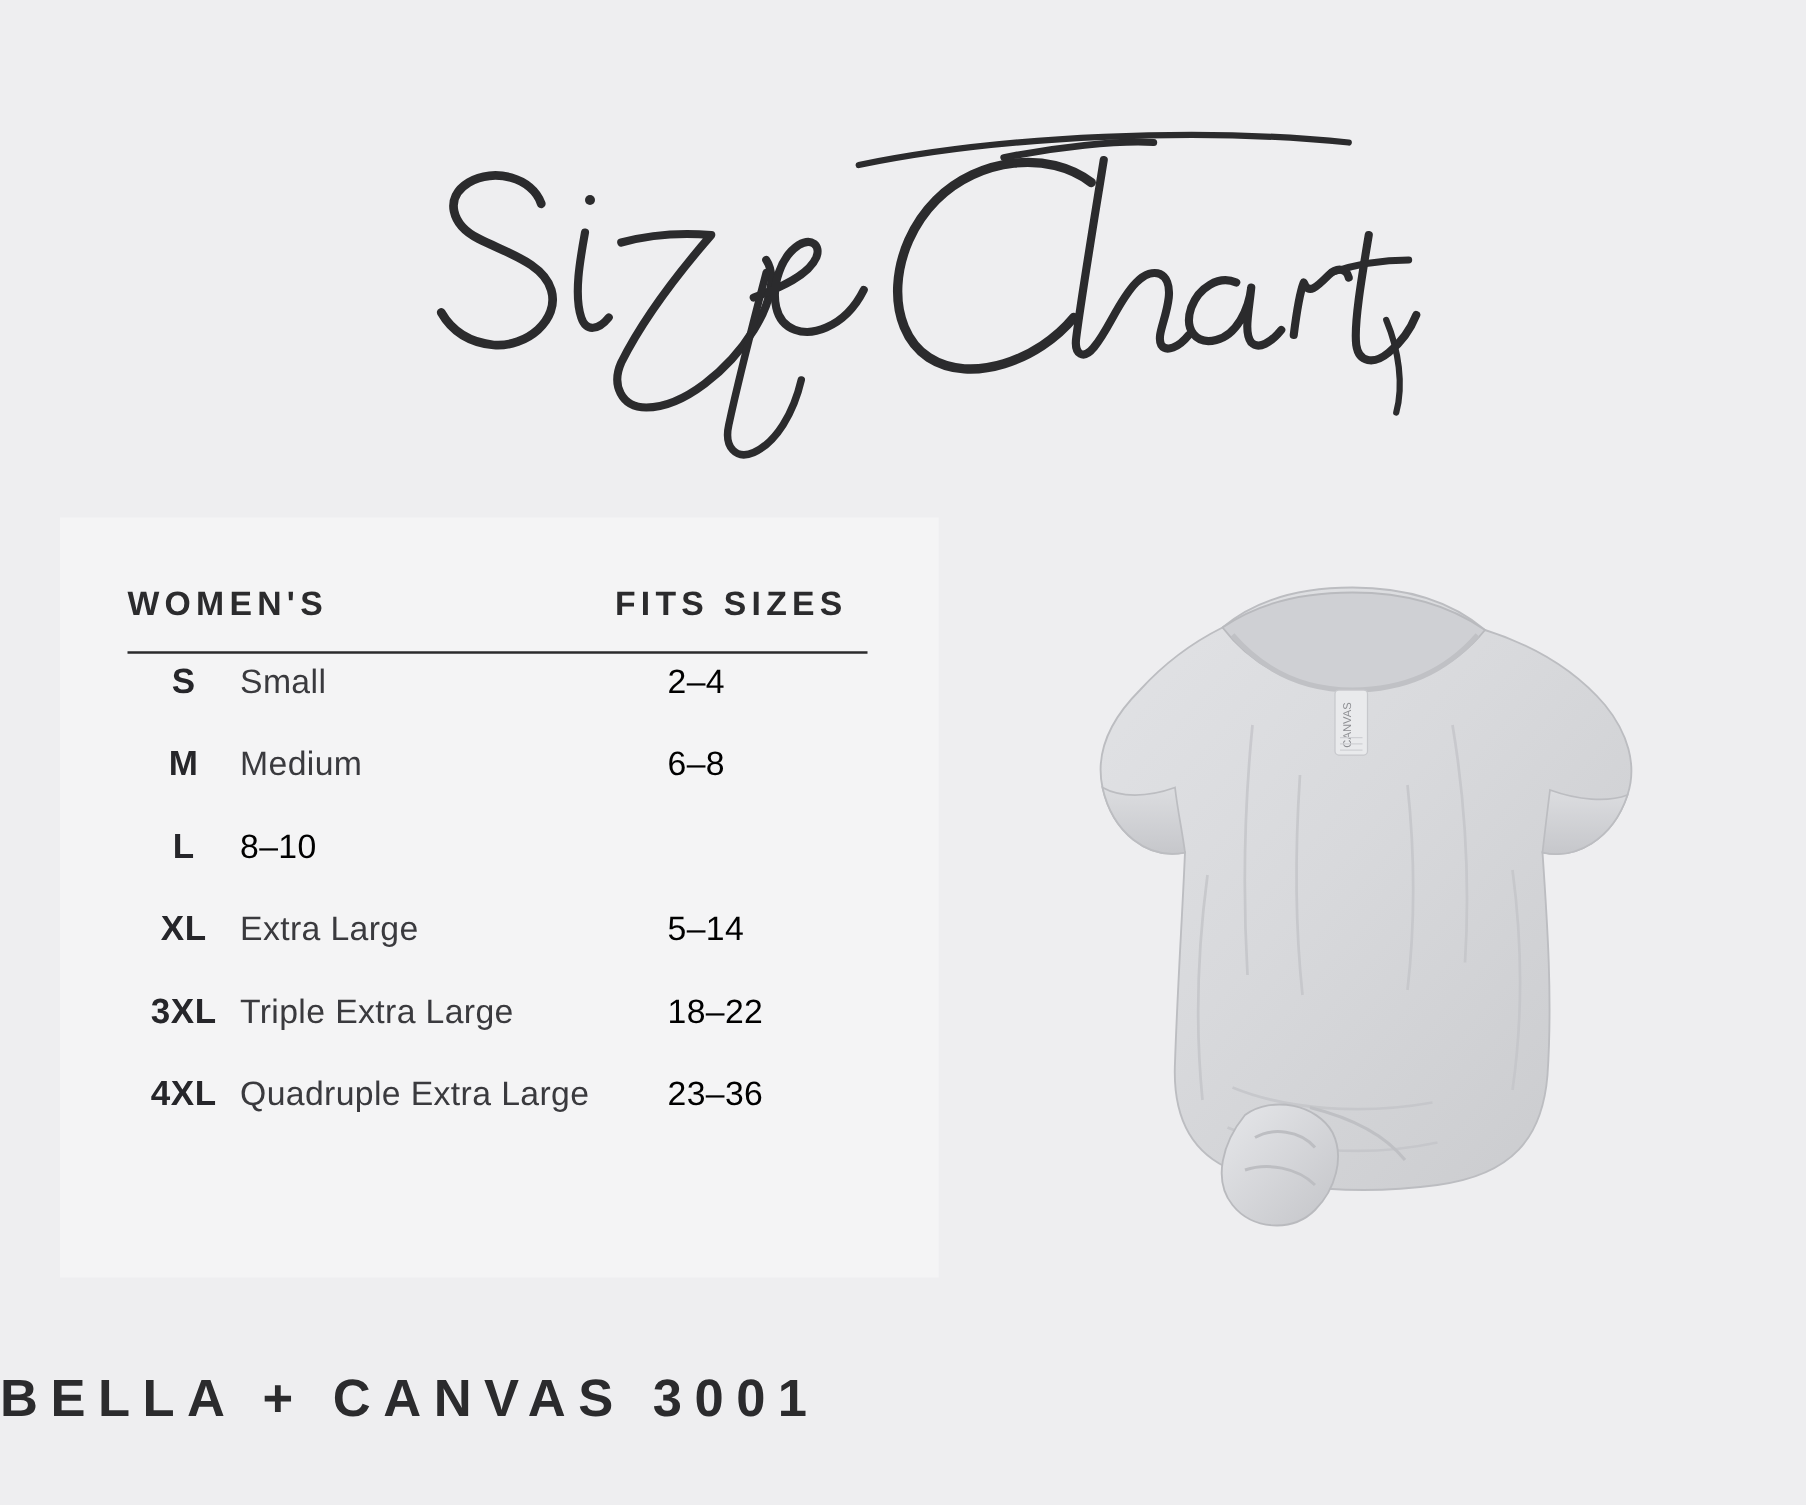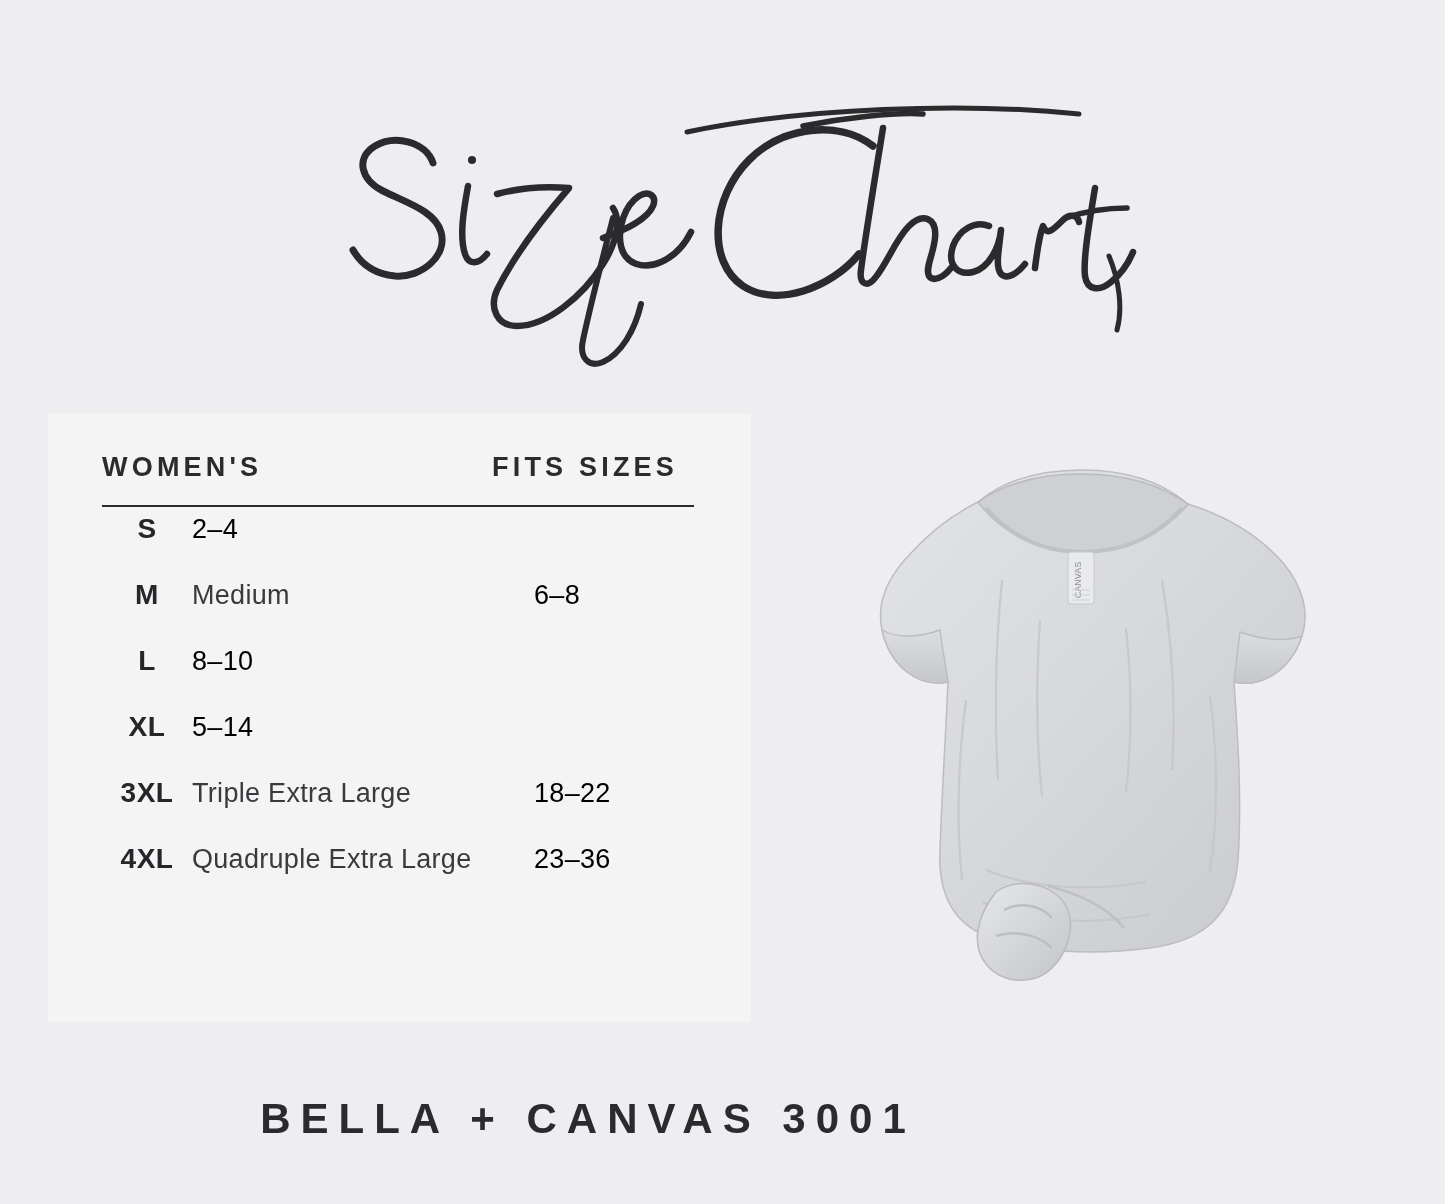--- a/index.html
+++ b/index.html
@@ -46,20 +46,21 @@
   .thead {
     display: flex;
     align-items: flex-end;
     padding-bottom: 22px;
   }
   .th {
     font-size: 27px;
     font-weight: bold;
     letter-spacing: 4.2px;
     color: #2b2b2d;
+    margin-top: 16px;
   }
   .th-label { width: 390px; }
   .th-fits  { flex: 1; }
   .rule {
     height: 2px;
     background: #2b2b2d;
     width: 592px;
     margin-bottom: 6px;
   }
   .row {
@@ -98,21 +99,20 @@
     width: 600px;
     height: 590px;
   }
 
   
   .footer {
     position: absolute;
     left: 0;
     top: 1095px;
     width: 1176px;
-    text-align: center;
     font-size: 42px;
     font-weight: bold;
     letter-spacing: 10px;
     color: #2b2b2d;
   }
 </style>
 </head>
 <body>
 
 <div class="title-wrap">
@@ -153,33 +153,35 @@
   <div class="table">
 
     <div class="thead">
       <div class="th th-label">WOMEN'S</div>
       <div class="th th-fits">FITS SIZES</div>
     </div>
     <div class="rule"></div>
 
     <div class="row">
       <div class="abbr">S</div>
+      <div class="name">Small</div>
       <div class="fits">2–4</div>
     </div>
     <div class="row">
       <div class="abbr">M</div>
       <div class="name">Medium</div>
       <div class="fits">6–8</div>
     </div>
     <div class="row">
       <div class="abbr">L</div>
       <div class="fits">8–10</div>
     </div>
     <div class="row">
       <div class="abbr">XL</div>
+      <div class="name">Extra Large</div>
       <div class="fits">5–14</div>
     </div>
     <div class="row">
       <div class="abbr">3XL</div>
       <div class="name">Triple Extra Large</div>
       <div class="fits">18–22</div>
     </div>
     <div class="row">
       <div class="abbr">4XL</div>
       <div class="name">Quadruple Extra Large</div>

